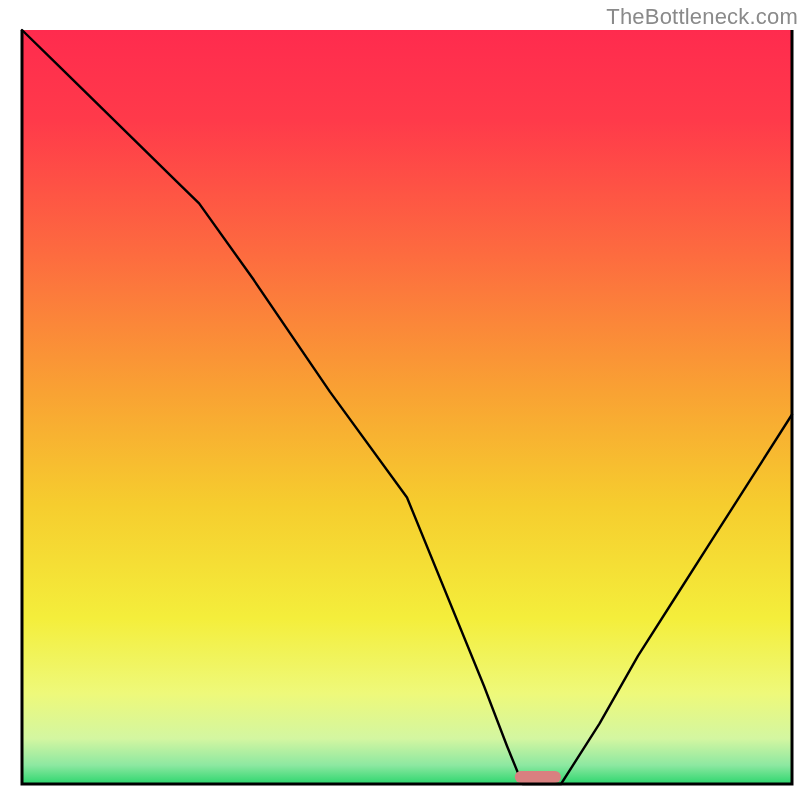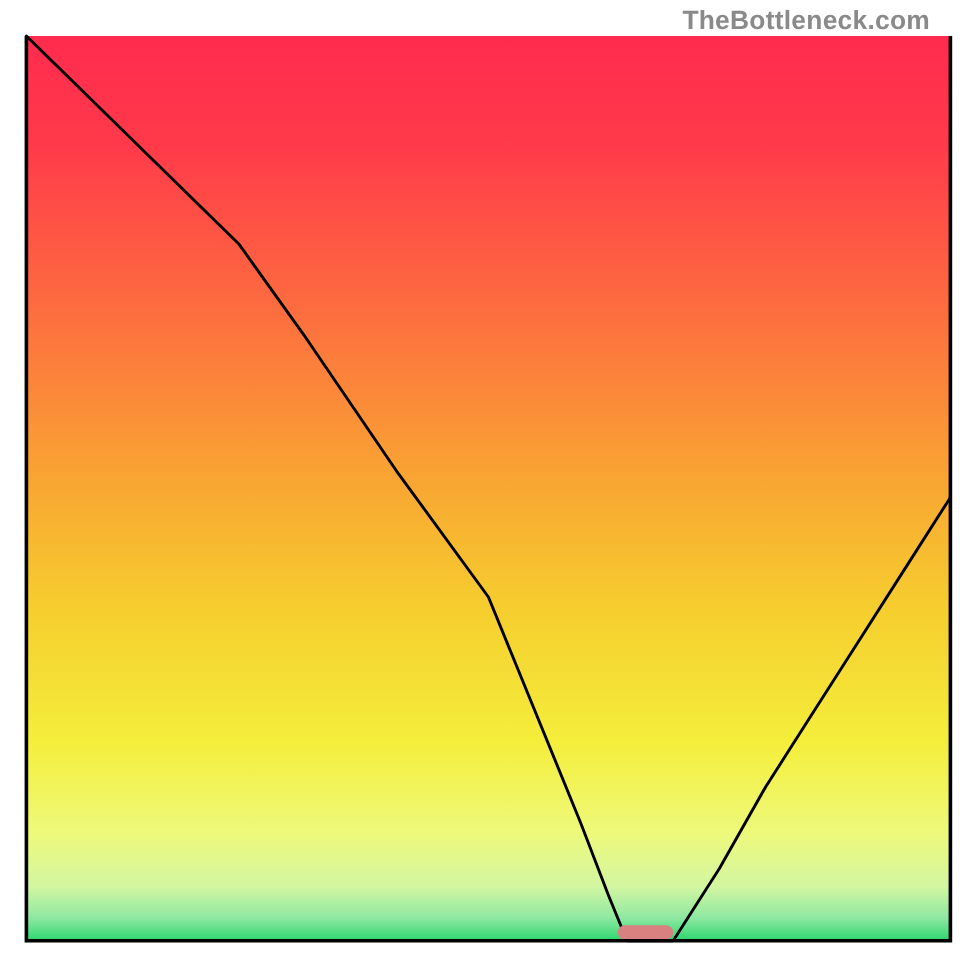--- a/index.html
+++ b/index.html
@@ -11,25 +11,25 @@
     font-family: Arial, Helvetica, sans-serif;
   }
   .container {
     position: relative;
     width: 800px;
     height: 800px;
   }
   .watermark {
     position: absolute;
     top: 4px;
-    right: 25px;
+    right: 2px;
     color: #8a8a8a;
     font-size: 22px;
     letter-spacing: 0.2px;
-    font-weight: 700;
+    font-weight: 400;
   }
   svg {
     display: block;
   }
 </style>
 </head>
 <body>
 
 <div class="container">
   <div class="watermark">TheBottleneck.com</div>

